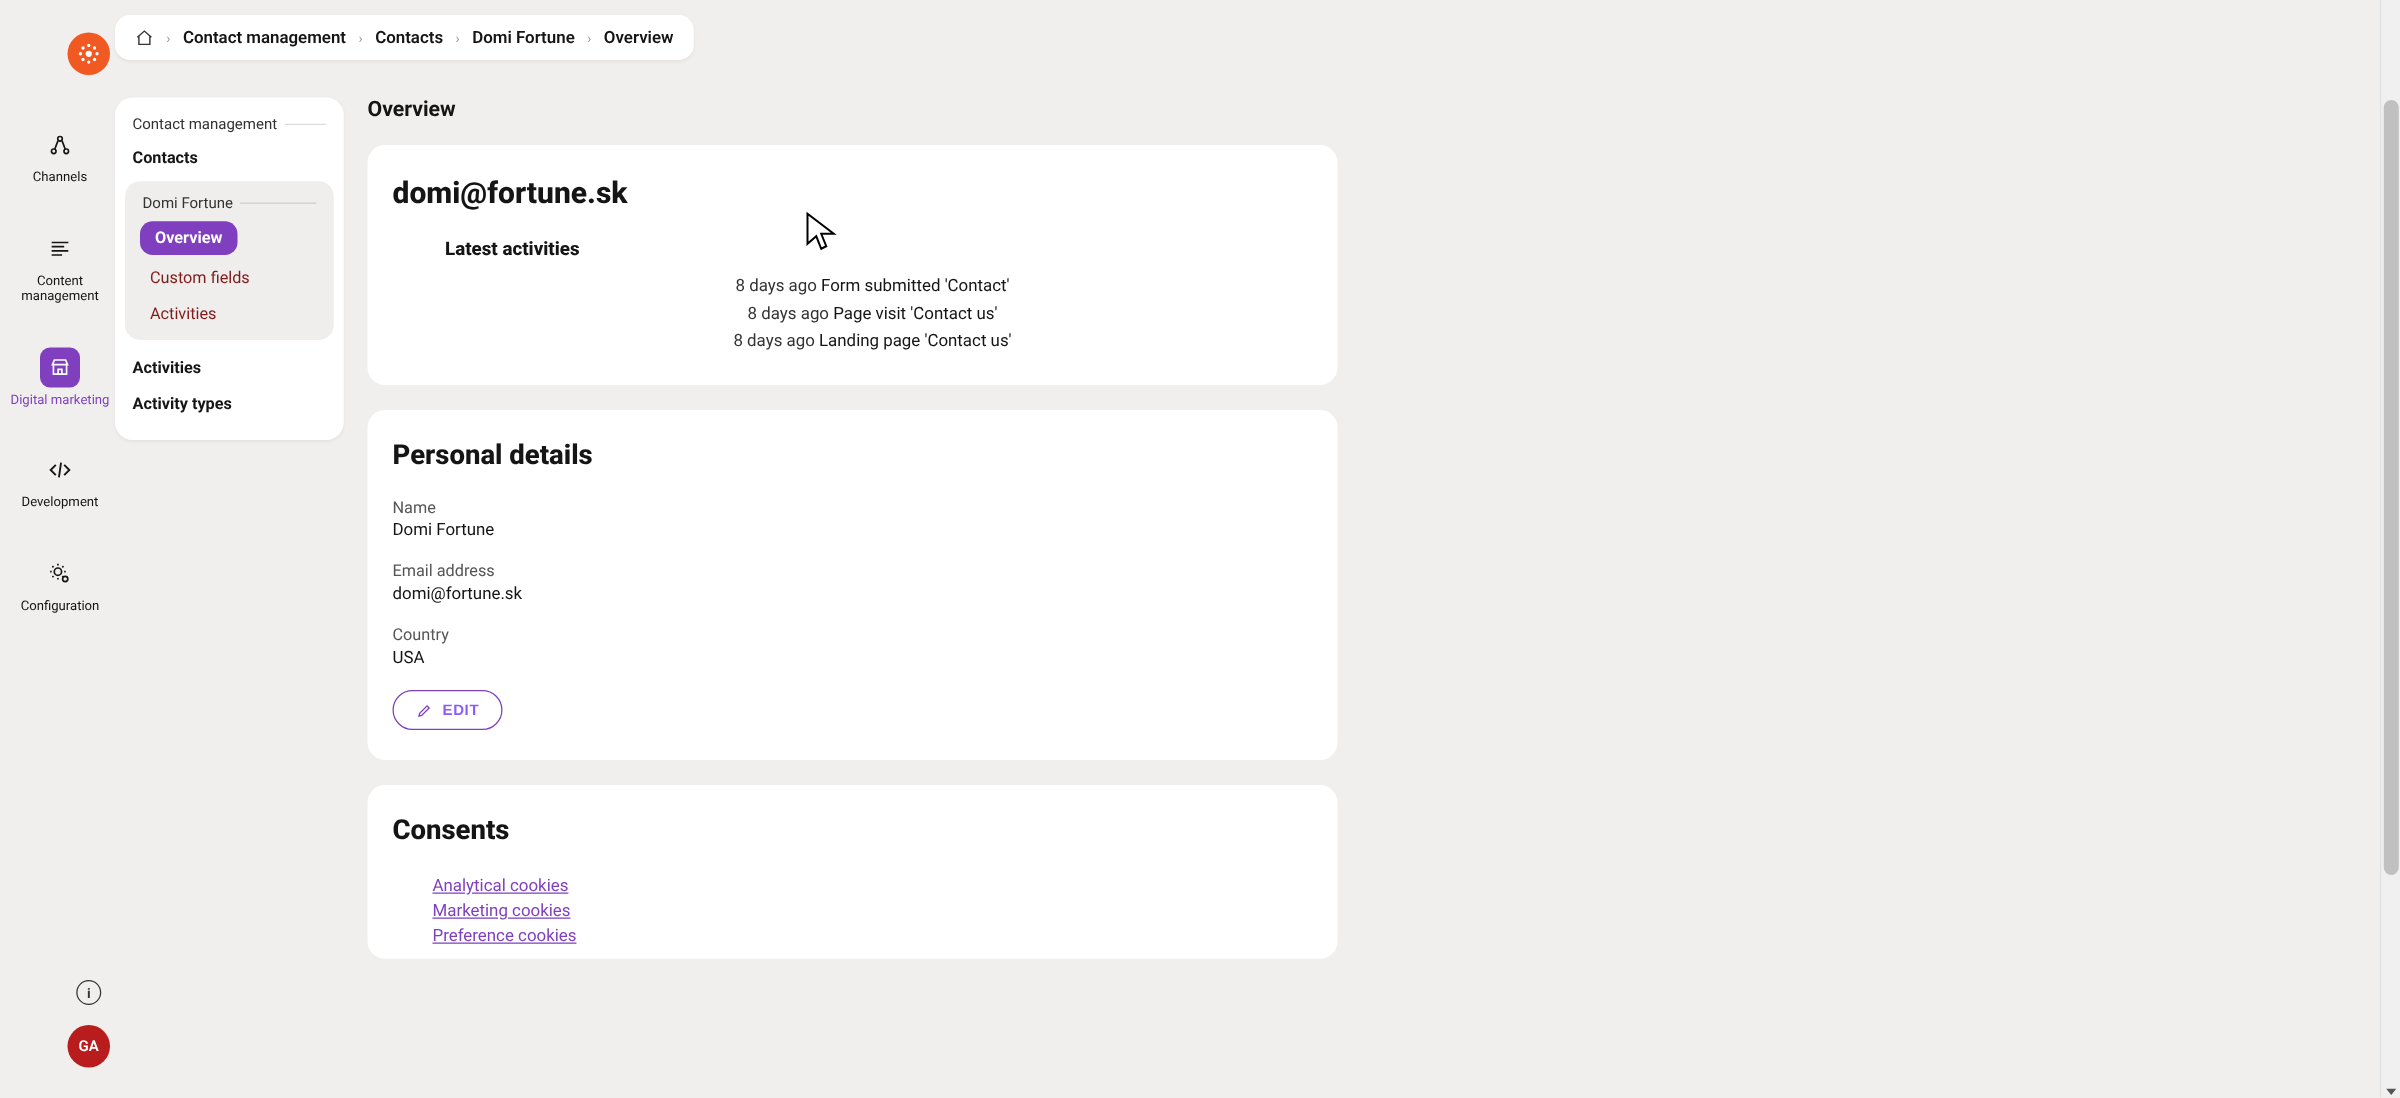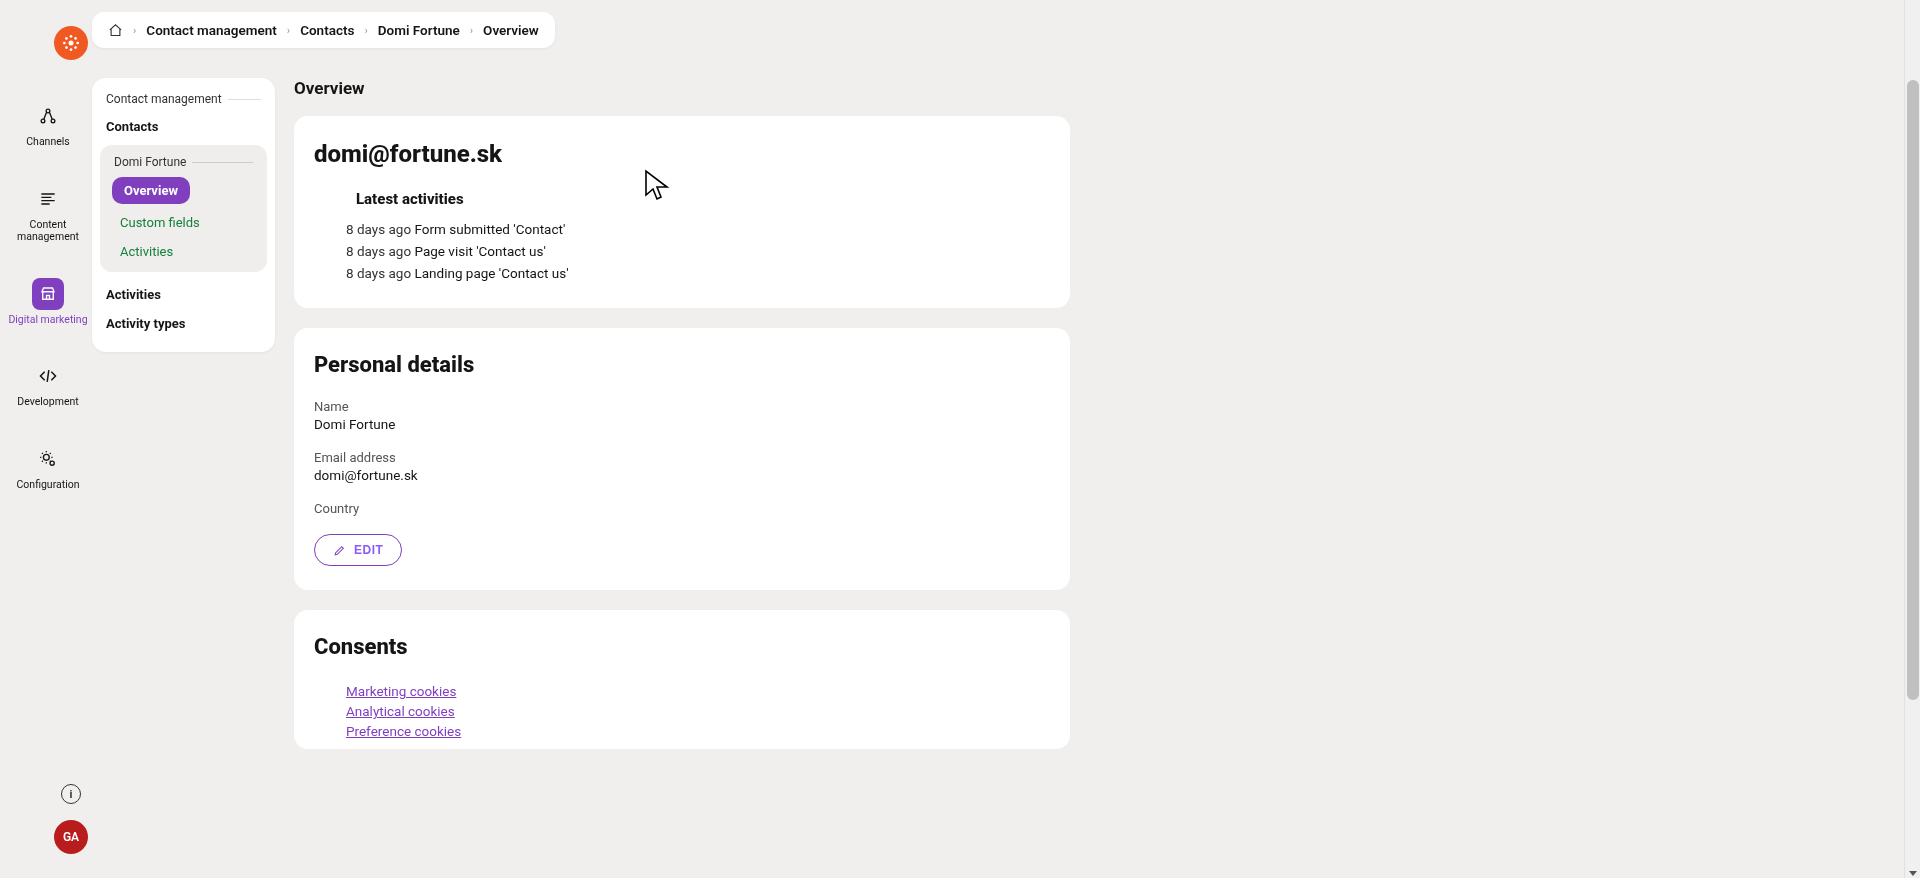--- a/index.html
+++ b/index.html
@@ -225,21 +225,21 @@
       font-size: 13px;
       font-weight: 700;
       padding: 6px 12px;
       border-radius: 10px;
       margin: 0 0 4px 6px;
       cursor: pointer;
     }
     .sub-link {
       padding: 7px 14px;
       font-size: 13px;
-      color: #15803d;
+      color: #7f1d1d;
       cursor: pointer;
       border-radius: 10px;
     }
 
     
     .main {
       position: absolute;
       left: 294px;
       top: 78px;
       width: 776px;
@@ -262,20 +262,21 @@
     }
     .section-title {
       font-size: 15px;
       font-weight: 800;
       margin-bottom: 10px;
       padding-left: 42px;
     }
     .activity-row {
       padding: 3px 0 3px 32px;
       font-size: 13.5px;
+      text-align: center;
     }
     .activity-row .time {
       color: #333;
     }
     .card-big-title {
       font-size: 22px;
       font-weight: 800;
       margin-bottom: 22px;
     }
     .field {
@@ -470,34 +471,35 @@
     <div class="field">
       <div class="field-label">Name</div>
       <div class="field-value">Domi Fortune</div>
     </div>
     <div class="field">
       <div class="field-label">Email address</div>
       <div class="field-value">domi@fortune.sk</div>
     </div>
     <div class="field">
       <div class="field-label">Country</div>
+      <div class="field-value">USA</div>
     </div>
     <button class="edit-btn">
       <svg width="13" height="13" viewBox="0 0 24 24" fill="none" stroke="#7f3fbf" stroke-width="2">
         <path d="M4 20 L8 19 L19 8 L16 5 L5 16 Z"></path>
       </svg>
       <span>EDIT</span>
     </button>
   </div>
 
   <div class="card" style="padding-bottom:8px;">
     <div class="card-big-title">Consents</div>
     <div class="consent-links">
+      <a class="consent-link">Analytical cookies</a>
       <a class="consent-link">Marketing cookies</a>
-      <a class="consent-link">Analytical cookies</a>
       <a class="consent-link">Preference cookies</a>
     </div>
   </div>
 </div>
 
 <div class="cursor-overlay">
   <svg width="28" height="36" viewBox="0 0 28 36">
     <path d="M3 3 L3 27 L10 21 L14 31 L18 29 L14 19 L24 19 Z" fill="#fff" stroke="#000" stroke-width="1.6"></path>
   </svg>
 </div>

